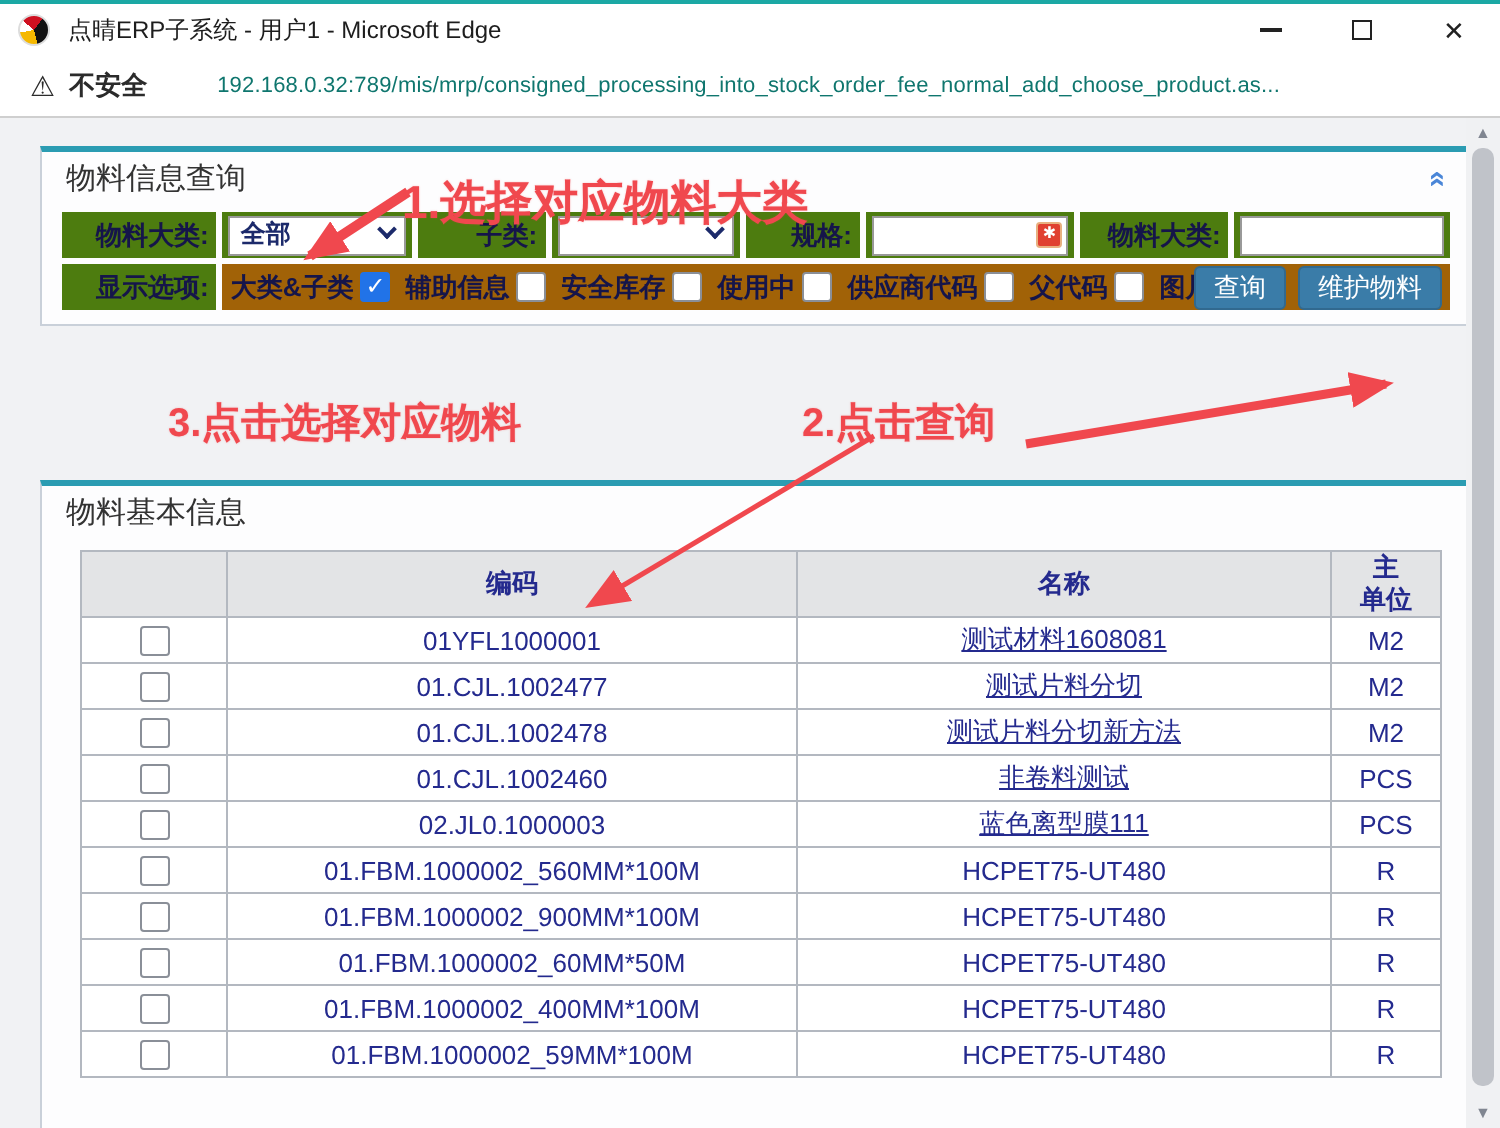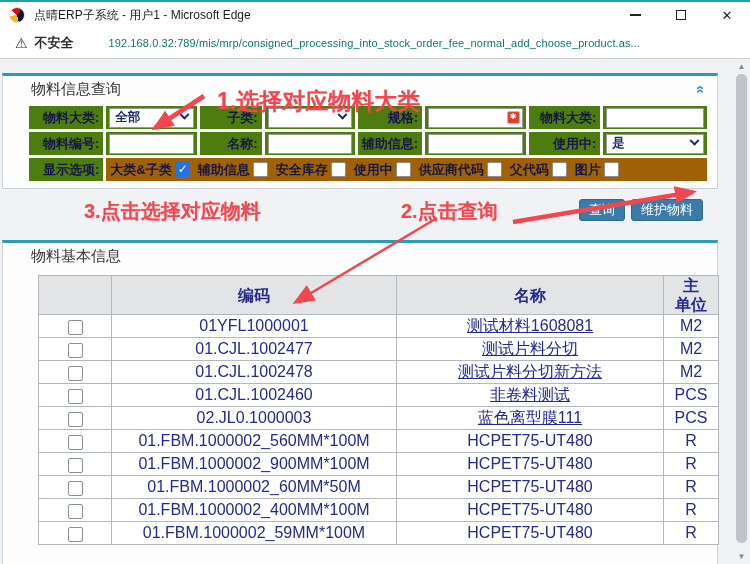--- a/index.html
+++ b/index.html
@@ -32,22 +32,22 @@
   }
   .warn-icon { font-size:14px; color:#2b2b2b; margin-right:7px; line-height:1; }
   .sec-label { font-size:13px; color:#2b2b2b; font-weight:600; margin-right:14px; }
   .url { font-size:11px; color:#0f766e; letter-spacing:0.1px; white-space:nowrap;margin-left:21px; }
   
   .content {
     position:absolute; top:59px; left:0; right:17px; bottom:0;
     background:#f1f2f4; z-index:1;
   }
   .panel {
-    position:absolute; left:2px; width:716px; background:#fdfdfe;
-    border:1px solid #c9d0d9; border-top:3px solid #2b9cb2;padding-left:16px;
+    position:absolute; left:20px; width:716px; background:#fdfdfe;
+    border:1px solid #c9d0d9; border-top:3px solid #2b9cb2;
   }
   .panel-head {
     height:27px; display:flex; align-items:center; justify-content:space-between;
     padding:0 12px; font-size:15px; color:#333;
   }
   .collapse { color:#4a86d8; font-size:15px; font-weight:bold; transform:rotate(90deg); line-height:1; }
   
   #panel-query { top:14px; padding-bottom:4px; }
   .qform { width:calc(100% - 14px); margin:0 7px; border-collapse:separate; border-spacing:3px; }
   .qform td { background:#4d7c0f; height:23px; vertical-align:middle; }
@@ -83,50 +83,50 @@
   .opt-label { font-size:13px; font-weight:bold; color:#15154a; white-space:nowrap; }
   .cbox {
     width:15px; height:15px; border:1px solid #8a8f98; background:#fff;
     display:inline-block; margin-left:3px; border-radius:2px; position:relative; flex:0 0 15px;
   }
   .cbox.checked { background:#2173e8; border-color:#2173e8; }
   .cbox.checked::after {
     content:"✓"; color:#fff; font-size:12px; font-weight:bold;
     position:absolute; left:2px; top:-1px;
   }
-  .btns { position:absolute; right:4px; top:1px; display:flex;margin-top:40px; }
+  .btns { position:absolute; right:4px; top:1px; display:flex; }
   .btn {
     background:#3a7ca8; color:#fff; border:1px solid #31698f; border-radius:3px;
     font-size:13px; font-family:inherit; height:22px; padding:0 9px; margin-left:6px;
     cursor:default; white-space:nowrap;
   }
   
   #panel-result { top:181px; height:340px; }
   .rtable {
     border-collapse:collapse; table-layout:fixed; width:680px; margin:5px 0 0 19px;
-    font-size:16px;
+    font-size:13px;
   }
   .rtable th, .rtable td {
     border:1px solid #b3b8c0; text-align:center; color:#242a8e;
     overflow:hidden; white-space:nowrap;
   }
   .rtable th { background:#e3e4e6; font-weight:bold; height:33px; line-height:1.2; }
   .rtable td { height:23px; background:#fff; }
   .rtable td.c-code, .rtable td.c-name { cursor:pointer; }
   .u { text-decoration:underline; }
   .row-cbox {
     width:15px; height:15px; border:1px solid #8a8f98; background:#fff;
     display:inline-block; border-radius:2px; vertical-align:middle;
   }
   
   .anno {
     position:absolute; color:#f0484e; font-weight:bold; z-index:30; white-space:nowrap;
     text-shadow:0 0 1px rgba(240,72,78,0.35);
   }
-  #anno-1 { left:217px; top:27px; font-size:23px; }
+  #anno-1 { left:201px; top:27px; font-size:23px; }
   #anno-3 { left:84px; top:139px; font-size:20px; }
   #anno-2 { left:401px; top:139px; font-size:20px; }
   .arrows { position:absolute; top:0; left:0; width:733px; height:505px; z-index:29; pointer-events:none; }
   
   .scrollbar {
     position:absolute; top:59px; right:0; width:17px; bottom:0;
     background:#f0f1f3; z-index:6;
   }
   .sb-arrow {
     position:absolute; left:0; width:17px; height:15px; color:#808691;
@@ -204,35 +204,20 @@
         <td class="fld">
           <div class="inwrap">
             <input class="tinput" value="" style="">
             <span class="img-icon">✱</span>
           </div>
         </td>
         <td class="lbl">物料大类:</td>
         <td class="fld"><input class="tinput" value="" style=""></td>
       </tr>
       <tr>
-        <td class="lbl">物料编号:</td>
-        <td class="fld"><input class="tinput" value="" style=""></td>
-        <td class="lbl">名称:</td>
-        <td class="fld"><input class="tinput" value="" style=""></td>
-        <td class="lbl">辅助信息:</td>
-        <td class="fld"><input class="tinput" value="" style=""></td>
-        <td class="lbl">使用中:</td>
-        <td class="fld">
-          <div class="select">
-            <span class="sel-val">是</span>
-            <span class="sel-arrow"></span>
-          </div>
-        </td>
-      </tr>
-      <tr>
         <td class="lbl">显示选项:</td>
         <td class="fld-white" colspan="7">
           <div class="opts">
             <span class="opt">
               <span class="opt-label">大类&amp;子类</span>
               <span class="cbox checked"></span>
             </span>
             <span class="opt">
               <span class="opt-label">辅助信息</span>
               <span class="cbox"></span>

